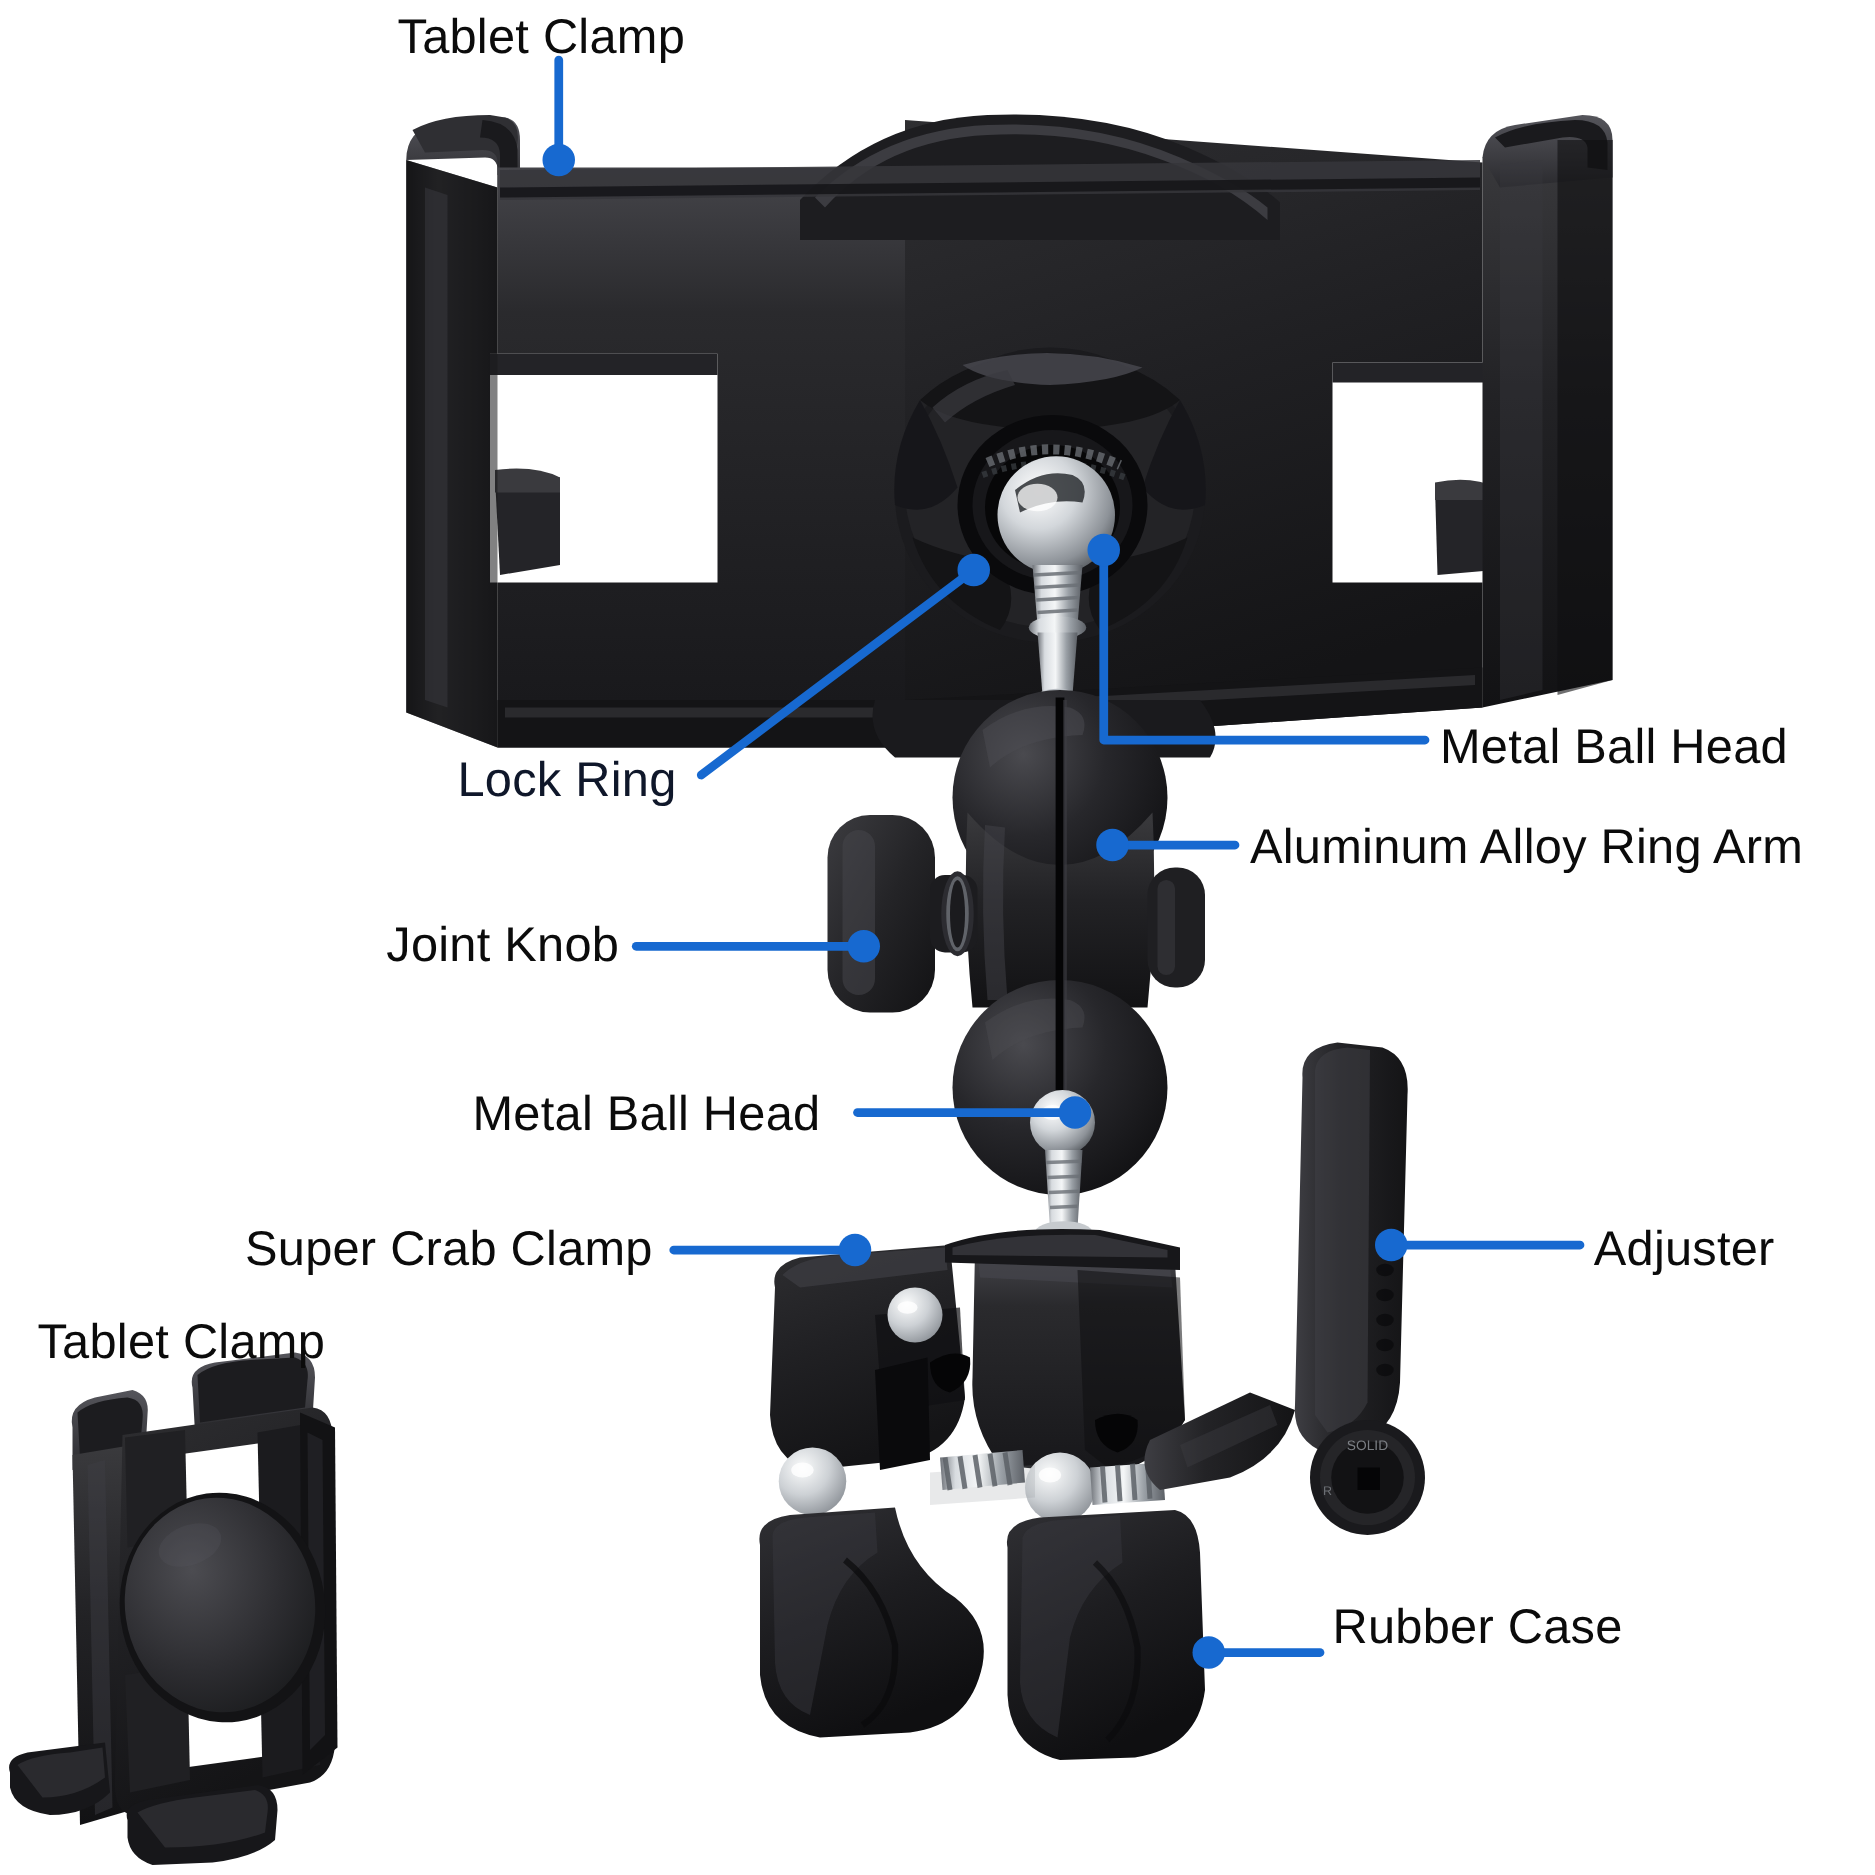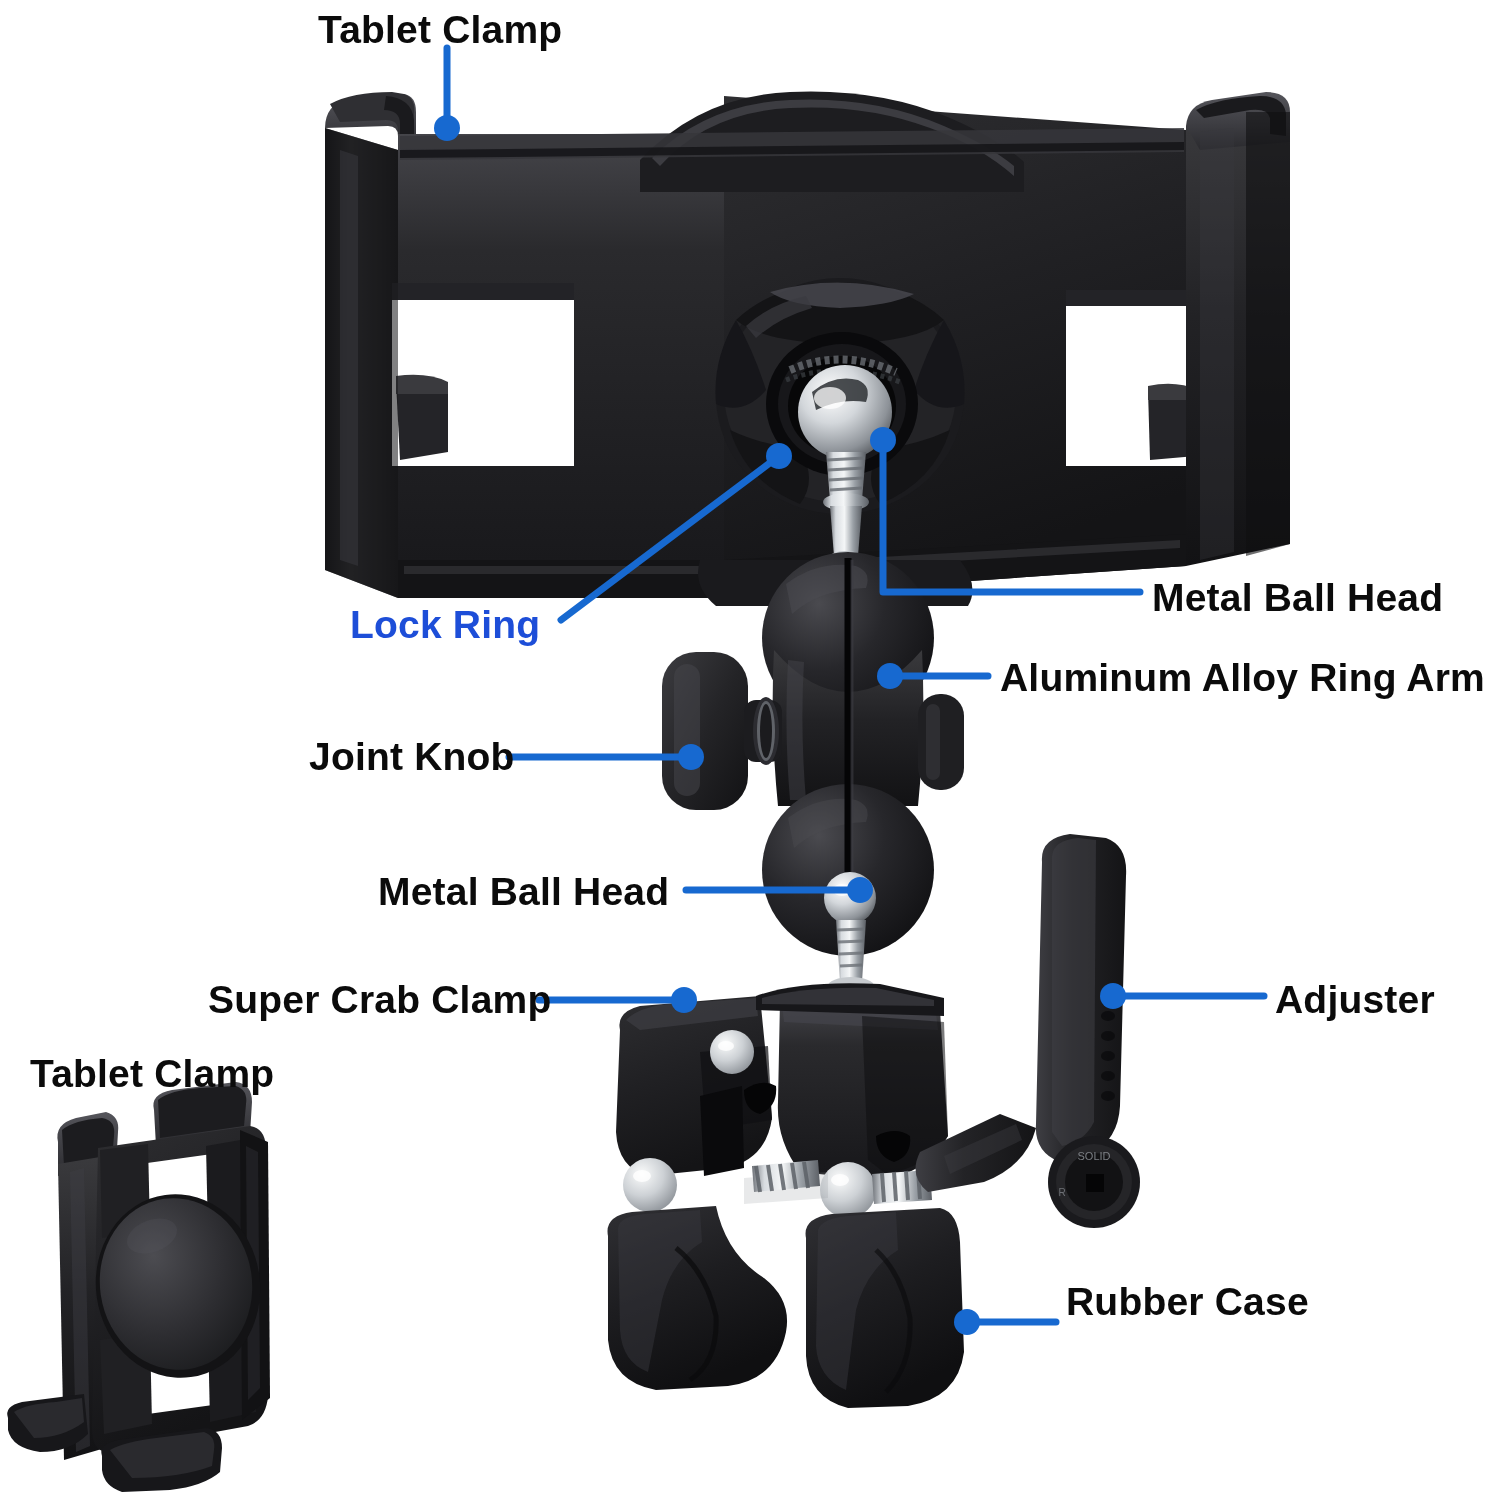--- a/index.html
+++ b/index.html
@@ -10,21 +10,21 @@
     overflow:hidden;position:relative;
   }
   #stage{position:relative;width:1500px;height:1500px;background:#fff;}
 
   
   .label{
     position:absolute;
     color:#0b0b0b;
     font-size:39px;
     line-height:44px;
-    font-weight:700;
+    font-weight:400;
     letter-spacing:0.2px;
     white-space:nowrap;
     font-family:"Liberation Sans", sans-serif;
   }
 
   
   #callouts{position:absolute;left:0;top:0;width:1500px;height:1500px;pointer-events:none;}
 
   
   #art{position:absolute;left:0;top:0;width:1500px;height:1500px;}
@@ -372,23 +372,23 @@
         <circle cx="860" cy="890" r="13"></circle>
         <circle cx="684" cy="1000" r="13"></circle>
         <circle cx="1113" cy="996" r="13"></circle>
         <circle cx="967" cy="1322" r="13"></circle>
       </g>
   </svg>
 
   <div id="label-layer">
       <div class="label" style="left: 318px; top: 8px; color: rgb(11, 11, 11);">Tablet Clamp</div>
       <div class="label" style="left: 1152px; top: 576px; color: rgb(11, 11, 11);">Metal Ball Head</div>
-      <div class="label" style="left: 350px; top: 603px; color: #1d4ed8;">Lock Ring</div>
+      <div class="label" style="left: 366px; top: 603px; color: #0f172a;">Lock Ring</div>
       <div class="label" style="left: 1000px; top: 656px; color: rgb(11, 11, 11);">Aluminum Alloy Ring Arm</div>
       <div class="label" style="left: 309px; top: 735px; color: rgb(11, 11, 11);">Joint Knob</div>
       <div class="label" style="left: 378px; top: 870px; color: rgb(11, 11, 11);">Metal Ball Head</div>
-      <div class="label" style="left: 196px; top: 978px; color: rgb(11, 11, 11); margin-left: 12px;">Super Crab Clamp</div>
+      <div class="label" style="left: 196px; top: 978px; color: rgb(11, 11, 11);">Super Crab Clamp</div>
       <div class="label" style="left: 1275px; top: 978px; color: rgb(11, 11, 11);">Adjuster</div>
       <div class="label" style="left: 1066px; top: 1280px; color: rgb(11, 11, 11);">Rubber Case</div>
       <div class="label" style="left: 30px; top: 1052px; color: rgb(11, 11, 11);">Tablet Clamp</div>
     </div>
 
 </div>
 
 </body></html>

